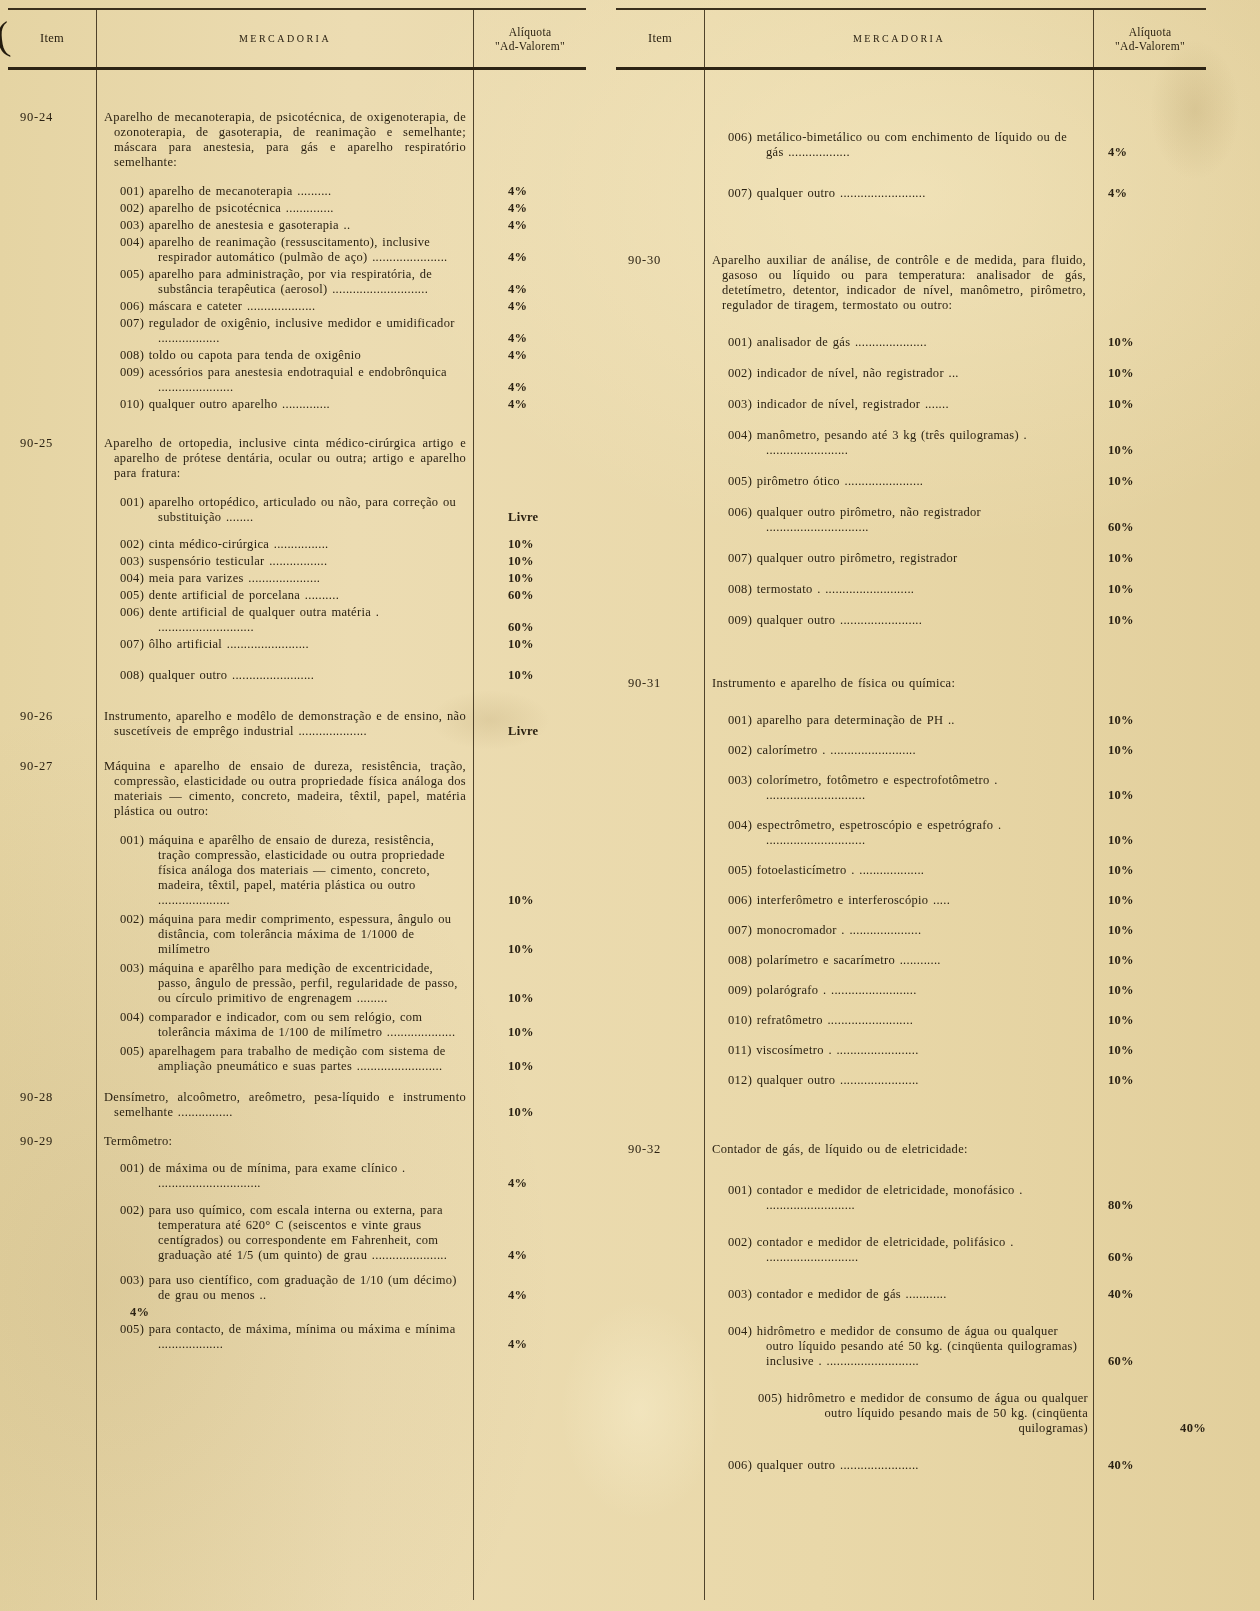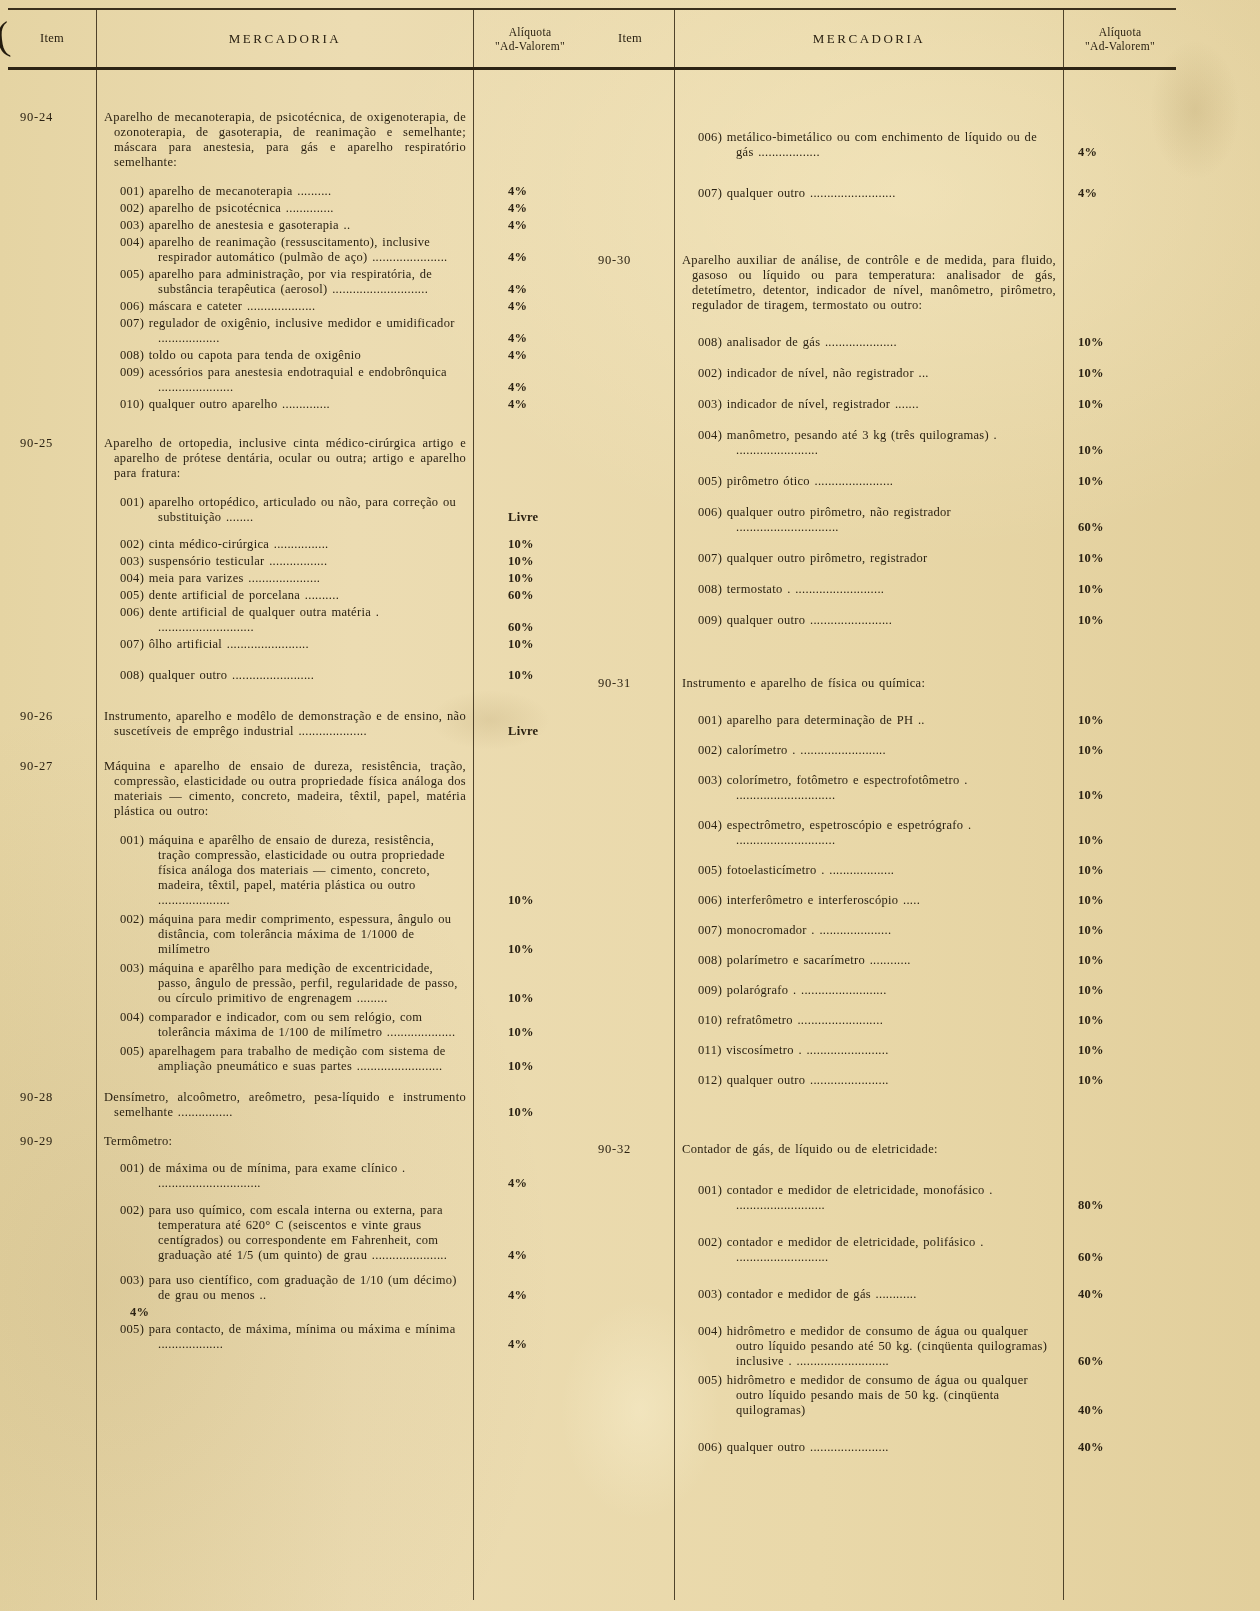--- a/index.html
+++ b/index.html
@@ -18,33 +18,33 @@
       linear-gradient(90deg,#e5d4a3,#ecdcb2 28%,#e9d8a9 65%,#e2cf9c);
   }
   .stain{position:absolute;border-radius:50%;pointer-events:none;}
   .stain1{left:430px;top:690px;width:120px;height:60px;background:radial-gradient(closest-side,rgba(110,80,20,.10),transparent);}
   .stain2{left:1150px;top:40px;width:90px;height:140px;background:radial-gradient(closest-side,rgba(110,80,20,.12),transparent);}
   .stain3{left:560px;top:1300px;width:160px;height:220px;background:radial-gradient(closest-side,rgba(255,248,220,.35),transparent);}
   .margin-paren{
     position:absolute;left:-4px;top:16px;font-size:40px;color:#241c0e;
     transform:rotate(-6deg);line-height:1;
   }
-  .cols{display:flex;height:1592px;}
+  .cols{display:flex;gap:30px;height:1592px;}
   .col{position:relative;border-top:2px solid #3a2f1c;overflow:hidden;box-sizing:border-box;}
   .col[data-col="0"]{width:578px;}
   .col[data-col="1"]{width:590px;}
   .vline{position:absolute;top:0;bottom:0;width:1px;background:rgba(52,40,20,.85);}
   .v1{left:88px;}
   .v2{right:112px;}
   .thead{
     display:grid;grid-template-columns:88px 1fr 112px;align-items:center;
     height:57px;border-bottom:3px solid #2d2414;text-align:center;
   }
   .h-item{font-size:12.5px;}
-  .h-merc{letter-spacing:2.5px;font-size:13px;}
+  .h-merc{letter-spacing:2.5px;font-size:10px;}
   .h-rate{font-size:11.5px;line-height:14px;}
   .entry{display:block;}
   .row{display:grid;grid-template-columns:88px 1fr 112px;}
   .item-no{padding-left:12px;letter-spacing:.8px;}
   .desc{padding:0 8px 0 18px;text-indent:-10px;text-align:justify;}
   .sub{padding:0 6px 0 62px;text-indent:-38px;}
   .rate{align-self:end;font-weight:bold;white-space:nowrap;}
   .col[data-col="0"] .rate{padding-left:34px;}
   .col[data-col="1"] .rate{padding-left:14px;}
 </style>
@@ -278,21 +278,21 @@
             </div>
           </section>
           <section class="entry" style="margin-top: 52px;">
             <div class="row desc-row">
               <div class="item-no">90-30</div>
               <div class="desc">Aparelho auxiliar de análise, de contrôle e de medida, para fluido, gasoso ou líquido ou para temperatura: analisador de gás, detetímetro, detentor, indicador de nível, manômetro, pirômetro, regulador de tiragem, termostato ou outro:</div>
               <div class="rate"></div>
             </div>
             <div class="row sub-row" style="margin-top: 22px;">
               <div class="item-no"></div>
-              <div class="sub">008) analisador de gás .....................</div>
+              <div class="sub">001) analisador de gás .....................</div>
               <div class="rate">10%</div>
             </div>
             <div class="row sub-row" style="margin-top: 16px;">
               <div class="item-no"></div>
               <div class="sub">002) indicador de nível, não registrador ...</div>
               <div class="rate">10%</div>
             </div>
             <div class="row sub-row" style="margin-top: 16px;">
               <div class="item-no"></div>
               <div class="sub">003) indicador de nível, registrador .......</div>
@@ -415,21 +415,21 @@
             <div class="row sub-row" style="margin-top: 22px;">
               <div class="item-no"></div>
               <div class="sub">003) contador e medidor de gás ............</div>
               <div class="rate">40%</div>
             </div>
             <div class="row sub-row" style="margin-top: 22px;">
               <div class="item-no"></div>
               <div class="sub">004) hidrômetro e medidor de consumo de água ou qualquer outro líquido pesando até 50 kg. (cinqüenta quilogramas) inclusive . ...........................</div>
               <div class="rate">60%</div>
             </div>
-            <div class="row sub-row" style="margin-top: 4px;">
+            <div class="row sub-row" style="margin-top: 22px; text-align: right;">
               <div class="item-no"></div>
               <div class="sub">005) hidrômetro e medidor de consumo de água ou qualquer outro líquido pesando mais de 50 kg. (cinqüenta quilogramas)</div>
               <div class="rate">40%</div>
             </div>
             <div class="row sub-row" style="margin-top: 22px;">
               <div class="item-no"></div>
               <div class="sub">006) qualquer outro .......................</div>
               <div class="rate">40%</div>
             </div>
           </section>

